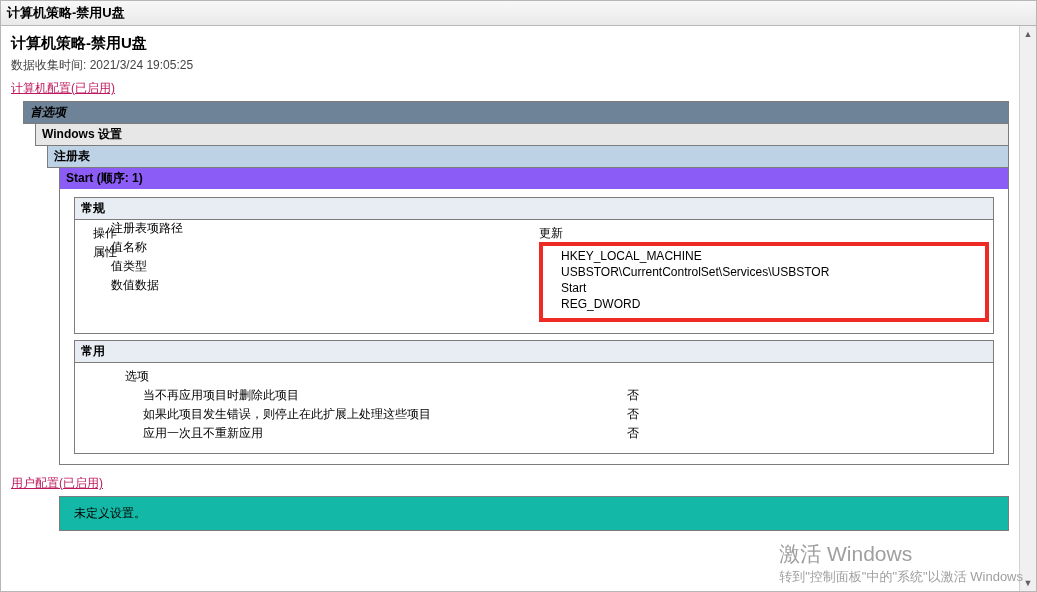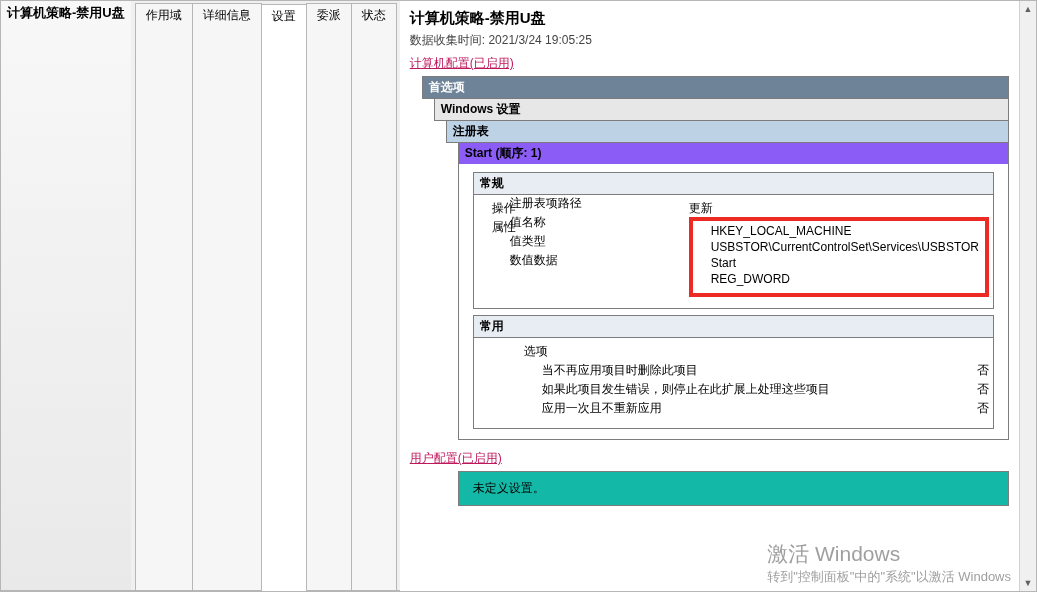--- a/index.html
+++ b/index.html
@@ -10,21 +10,21 @@
     color: #000;
     width: 1037px;
     height: 592px;
     overflow: hidden;
     position: relative;
   }
   .window {
     width: 100%;
     height: 100%;
     display: flex;
-    flex-direction: row;
+    flex-direction: column;
     border: 1px solid #b6b6b6;
     background: #f0f0f0;
   }
   .titlebar {
     background: linear-gradient(#f8f8f8,#e9e9e9);
     padding: 3px 6px;
     border-bottom: 1px solid #b6b6b6;
     font-weight: bold;
     font-size: 13px;
   }
@@ -72,21 +72,21 @@
     font-size: 12px;
   }
 
   .bar {
     border: 1px solid #7c7c7c;
     padding: 2px 6px;
     font-weight: bold;
     font-size: 12px;
     margin-bottom: -1px;
   }
-  .bar.top    { background:#6e8398; color:#ffffff; }
+  .bar.top    { background:#6e8398; color:#000000;font-style:italic; }
   .bar.l2     { background:#e7e7e7; }
   .bar.l3     { background:#bdd2e4; }
   .bar.l4     { background:#8b5cf6; }
   .bar.thin   { background:#e7edf3; font-weight: bold; }
 
   .indent1 { margin-left: 12px; }
   .indent2 { margin-left: 24px; }
   .indent3 { margin-left: 36px; }
   .indent4 { margin-left: 48px; }
 
@@ -120,21 +120,21 @@
     border: 1px solid #7c7c7c;
     border-top: none;
     padding: 8px 14px;
     background: #14b8a6;
     font-size: 12px;
   }
 
   
   .watermark {
     position: absolute;
-    right: 26px;
+    right: 14px;
     bottom: 6px;
     color: #9f9f9f;
     font-family: "Microsoft YaHei", "Segoe UI", sans-serif;
     text-align: left;
     pointer-events: none;
   }
   .watermark .big { font-size: 21px; }
   .watermark .small { font-size: 13px; }
 
   
@@ -153,27 +153,20 @@
     color: #606060; font-size: 9px;
   }
 </style>
 </head>
 <body>
 
 <div class="window">
 
   <div class="titlebar">计算机策略-禁用U盘</div>
 
-  <div class="tabrow">
-    <div class="tab">作用域</div>
-    <div class="tab">详细信息</div>
-    <div class="tab active">设置</div>
-    <div class="tab">委派</div>
-    <div class="tab">状态</div>
-  </div>
 
   <div class="content-outer">
     <div class="content-scroll">
 
       <div class="doc-title">计算机策略-禁用U盘</div>
       <div class="doc-sub">数据收集时间: 2021/3/24 19:05:25</div>
 
       <a class="section-head-link">计算机配置(已启用)</a>
 
       <div class="indent1">

